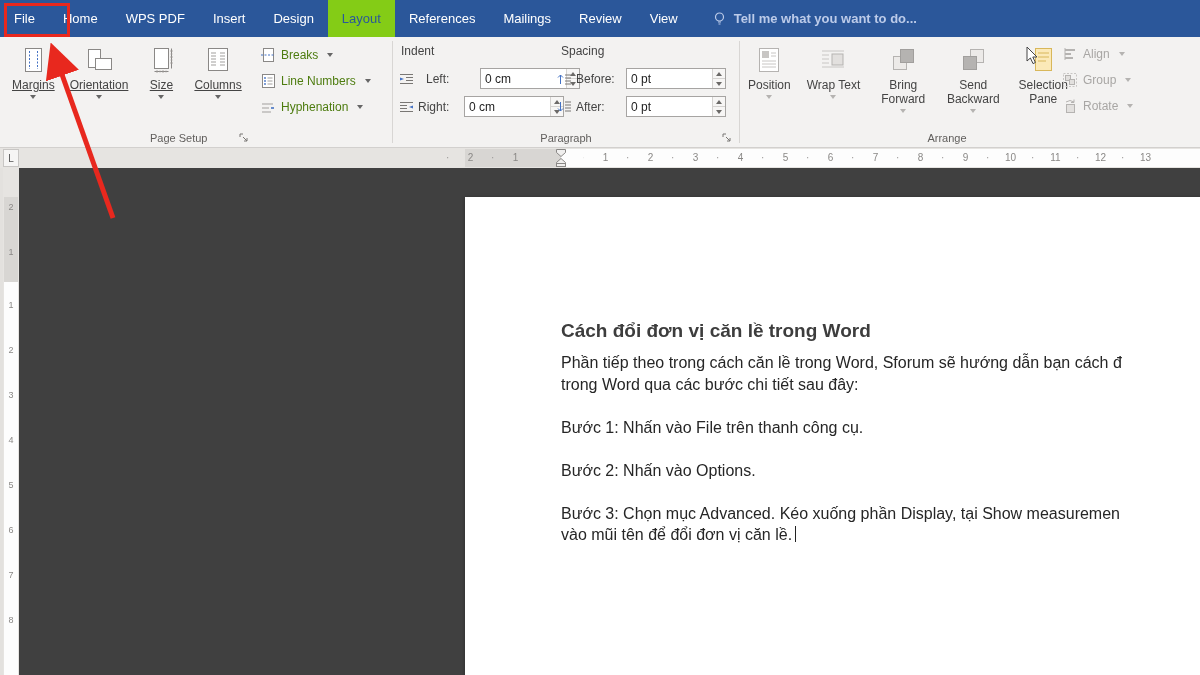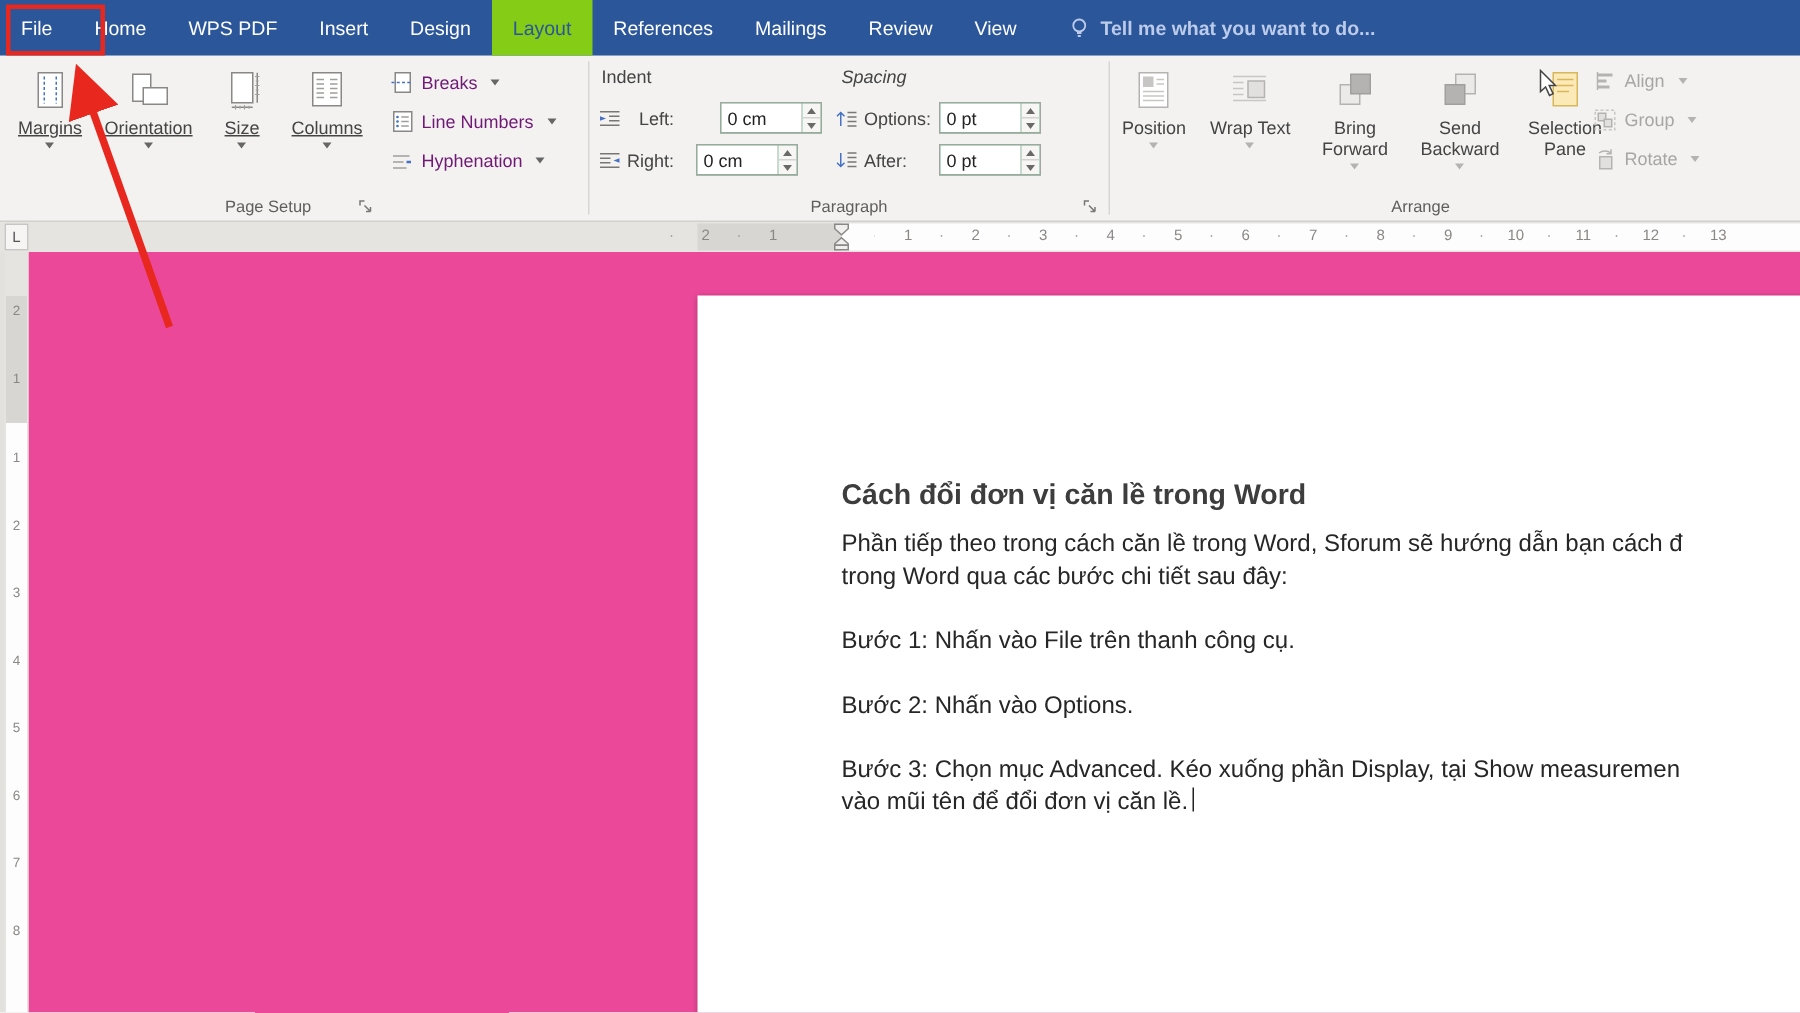--- a/index.html
+++ b/index.html
@@ -32,29 +32,29 @@
   .bigbtn { min-width:48px; padding:3px 5px 0 5px; height:90px; display:flex; flex-direction:column; align-items:center; cursor:pointer; border:1px solid transparent; }
   .bicon { height:32px; display:flex; align-items:center; justify-content:center; }
   .blabel { font-size:12px; color:#444; margin-top:2px; text-align:center; line-height:14px;text-decoration:underline; }
   .chev { width:0; height:0; border-left:3.5px solid transparent; border-right:3.5px solid transparent; border-top:4px solid #666; display:inline-block; margin-top:3px; }
   .chev.inline { margin:0 0 1px 4px; }
   .disabled .blabel, .disabled .slabel { color:#a8a6a4; }
   .disabled .chev { border-top-color:#b5b3b1; }
 
   .smallbtns { position:absolute; left:256px; top:5px; display:flex; flex-direction:column; }
   .smallbtn { display:flex; align-items:center; height:26px; gap:5px; padding:0 4px; cursor:pointer; white-space:nowrap; }
-  .slabel { font-size:12px; color:#701a75; }
+  .slabel { font-size:12px; color:#4d7c0f; }
 
   
   .secheader { position:absolute; top:7px; font-size:12px; color:#444; }
-  .sh-indent { left:8px; } .sh-spacing { left:168px;font-style:italic; }
+  .sh-indent { left:8px; } .sh-spacing { left:168px; }
   .prow { position:absolute; display:flex; align-items:center; gap:4px; }
   .plabel { font-size:12px; color:#444; width:42px; }
   .plabel.wide { width:46px; }
-  .spin { width:68px; height:21px; border:1px solid #a6a4a2; background:#22c55e; display:flex; }
+  .spin { width:100px; height:21px; border:1px solid #a6a4a2; background:#000000; display:flex; }
   .spinval { flex:1; border:0; outline:none; font-size:12px; padding:0 4px; font-family:inherit; color:#222; min-width:0; background:#fff; }
   .spinbtns { width:13px; border-left:1px solid #d5d3d1; display:flex; flex-direction:column; }
   .sb { flex:1; display:flex; align-items:center; justify-content:center; background:#f7f6f5; cursor:pointer; }
   .sb + .sb { border-top:1px solid #d5d3d1; }
   .tri-up { width:0; height:0; border-left:3px solid transparent; border-right:3px solid transparent; border-bottom:4px solid #6b6967; }
   .tri-dn { width:0; height:0; border-left:3px solid transparent; border-right:3px solid transparent; border-top:4px solid #6b6967; }
 
   
   .arr-bigbtns { position:absolute; left:2px; top:3px; display:flex; gap:4px; }
   .arr-bigbtns .bigbtn { min-width:50px; max-width:66px; }
@@ -73,21 +73,21 @@
   .indentmarks { position:absolute; left:554px; top:0; z-index:2; cursor:pointer; }
 
   .rulerV { position:absolute; left:3px; top:168px; bottom:0; width:16px; background:#e6e4e1; z-index:3; }
   .rv-white { position:absolute; top:29px; bottom:0; left:1px; right:1px; background:#fdfdfd; }
   .rv-margin { position:absolute; top:29px; height:85px; left:1px; right:1px; background:#d8d6d3; }
   .rv-mnums { position:absolute; top:16px; height:90px; left:0; right:0; display:flex; flex-direction:column; }
   .rv-nums { position:absolute; top:114px; bottom:0; left:0; right:0; display:flex; flex-direction:column; overflow:hidden; }
   .vcell { height:45px; flex:0 0 45px; display:flex; align-items:center; justify-content:center; font-size:9px; color:#8a8886; }
 
   
-  .canvas { position:absolute; top:168px; left:19px; right:0; bottom:0; background:#ec4899; overflow:hidden; }
+  .canvas { position:absolute; top:168px; left:19px; right:0; bottom:0; background:#404040; overflow:hidden; }
   .page { position:absolute; left:446px; top:29px; width:780px; height:620px; background:#fff; box-shadow:0 1px 4px rgba(0,0,0,.35); cursor:text; }
   .pagecontent { position:absolute; left:96px; top:121px; right:-300px; }
   .doctitle { font-size:19px; font-weight:bold; color:#3d3d3d; line-height:26px; margin-bottom:8px; white-space:nowrap; }
   .dline { font-size:16px; line-height:21.5px; min-height:21.5px; color:#262626; white-space:nowrap; }
   .caret { display:inline-block; width:1px; height:16px; background:#222; vertical-align:-2px; margin-left:3px; }
 
   
   .redbox { position:absolute; left:4px; top:3px; width:66px; height:34px; border:3px solid #e8281e; z-index:20; pointer-events:none; }
   .arrowsvg { position:absolute; left:0; top:0; z-index:20; pointer-events:none; }
   .mousecursor { position:absolute; left:1026px; top:46px; z-index:30; pointer-events:none; }
@@ -289,21 +289,21 @@
       </div>
     </div>
 
     <div class="prow" style="left:164px; top:31px;">
       <span>
         <svg width="15" height="14" viewBox="0 0 15 14">
             <path d="M3.5 12V3M1 5.5L3.5 3 6 5.5" fill="none" stroke="#4472c4"></path>
             <path d="M8 3h6M8 6h6M8 9h6M8 12h6" stroke="#797774"></path>
           </svg>
       </span>
-      <span class="plabel wide">Options:</span>
+      <span class="plabel wide">Before:</span>
       <div class="spin">
         <input class="spinval" value="0 pt" style="">
         <div class="spinbtns">
           <div class="sb">
               <i class="tri-up"></i>
             </div>
           <div class="sb">
               <i class="tri-dn"></i>
             </div>
         </div>

